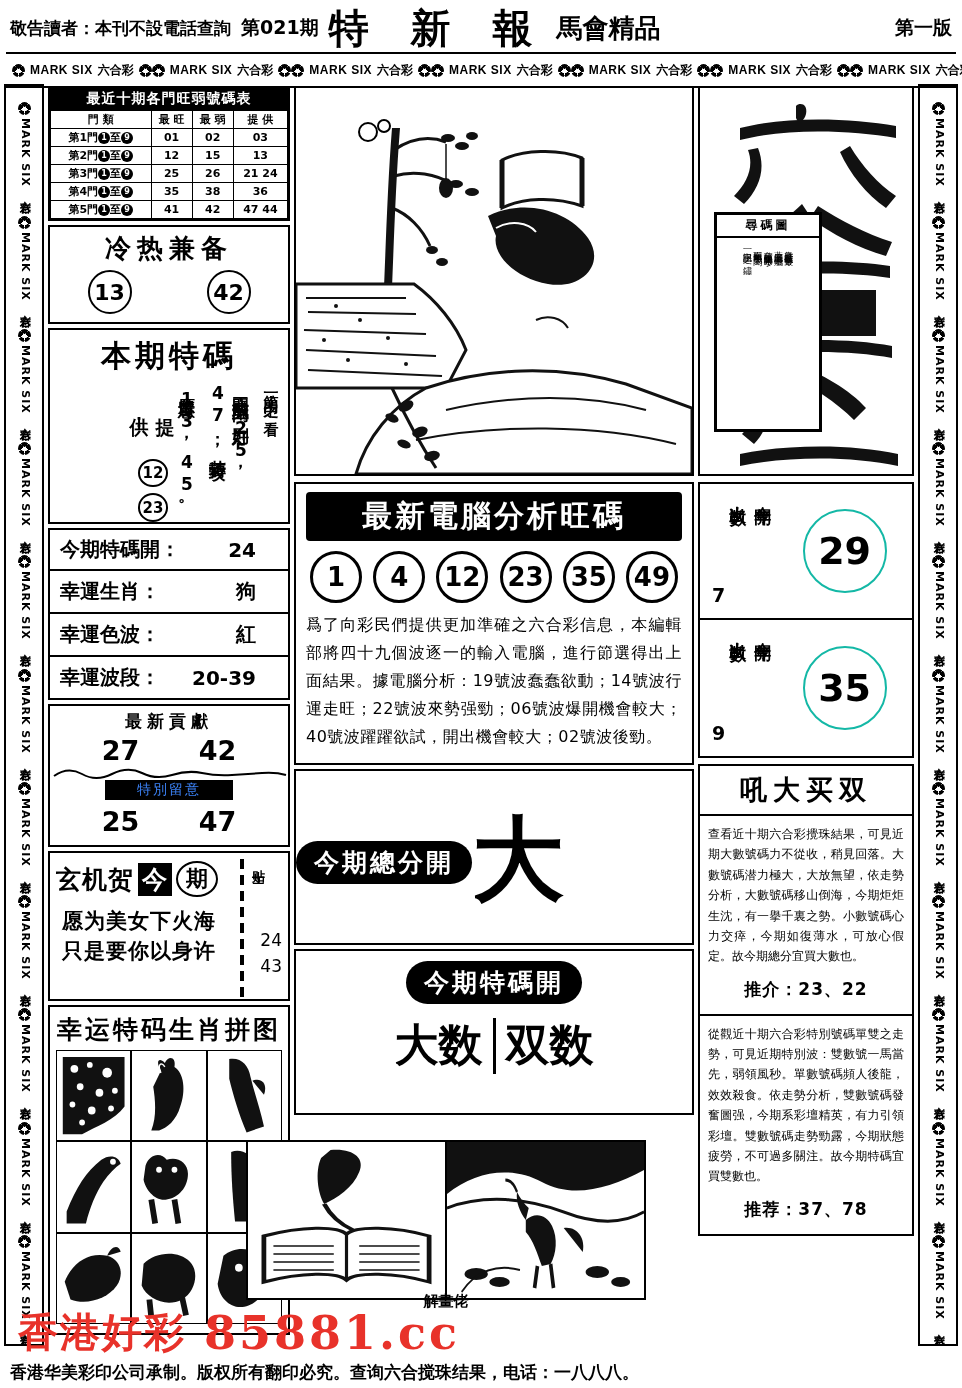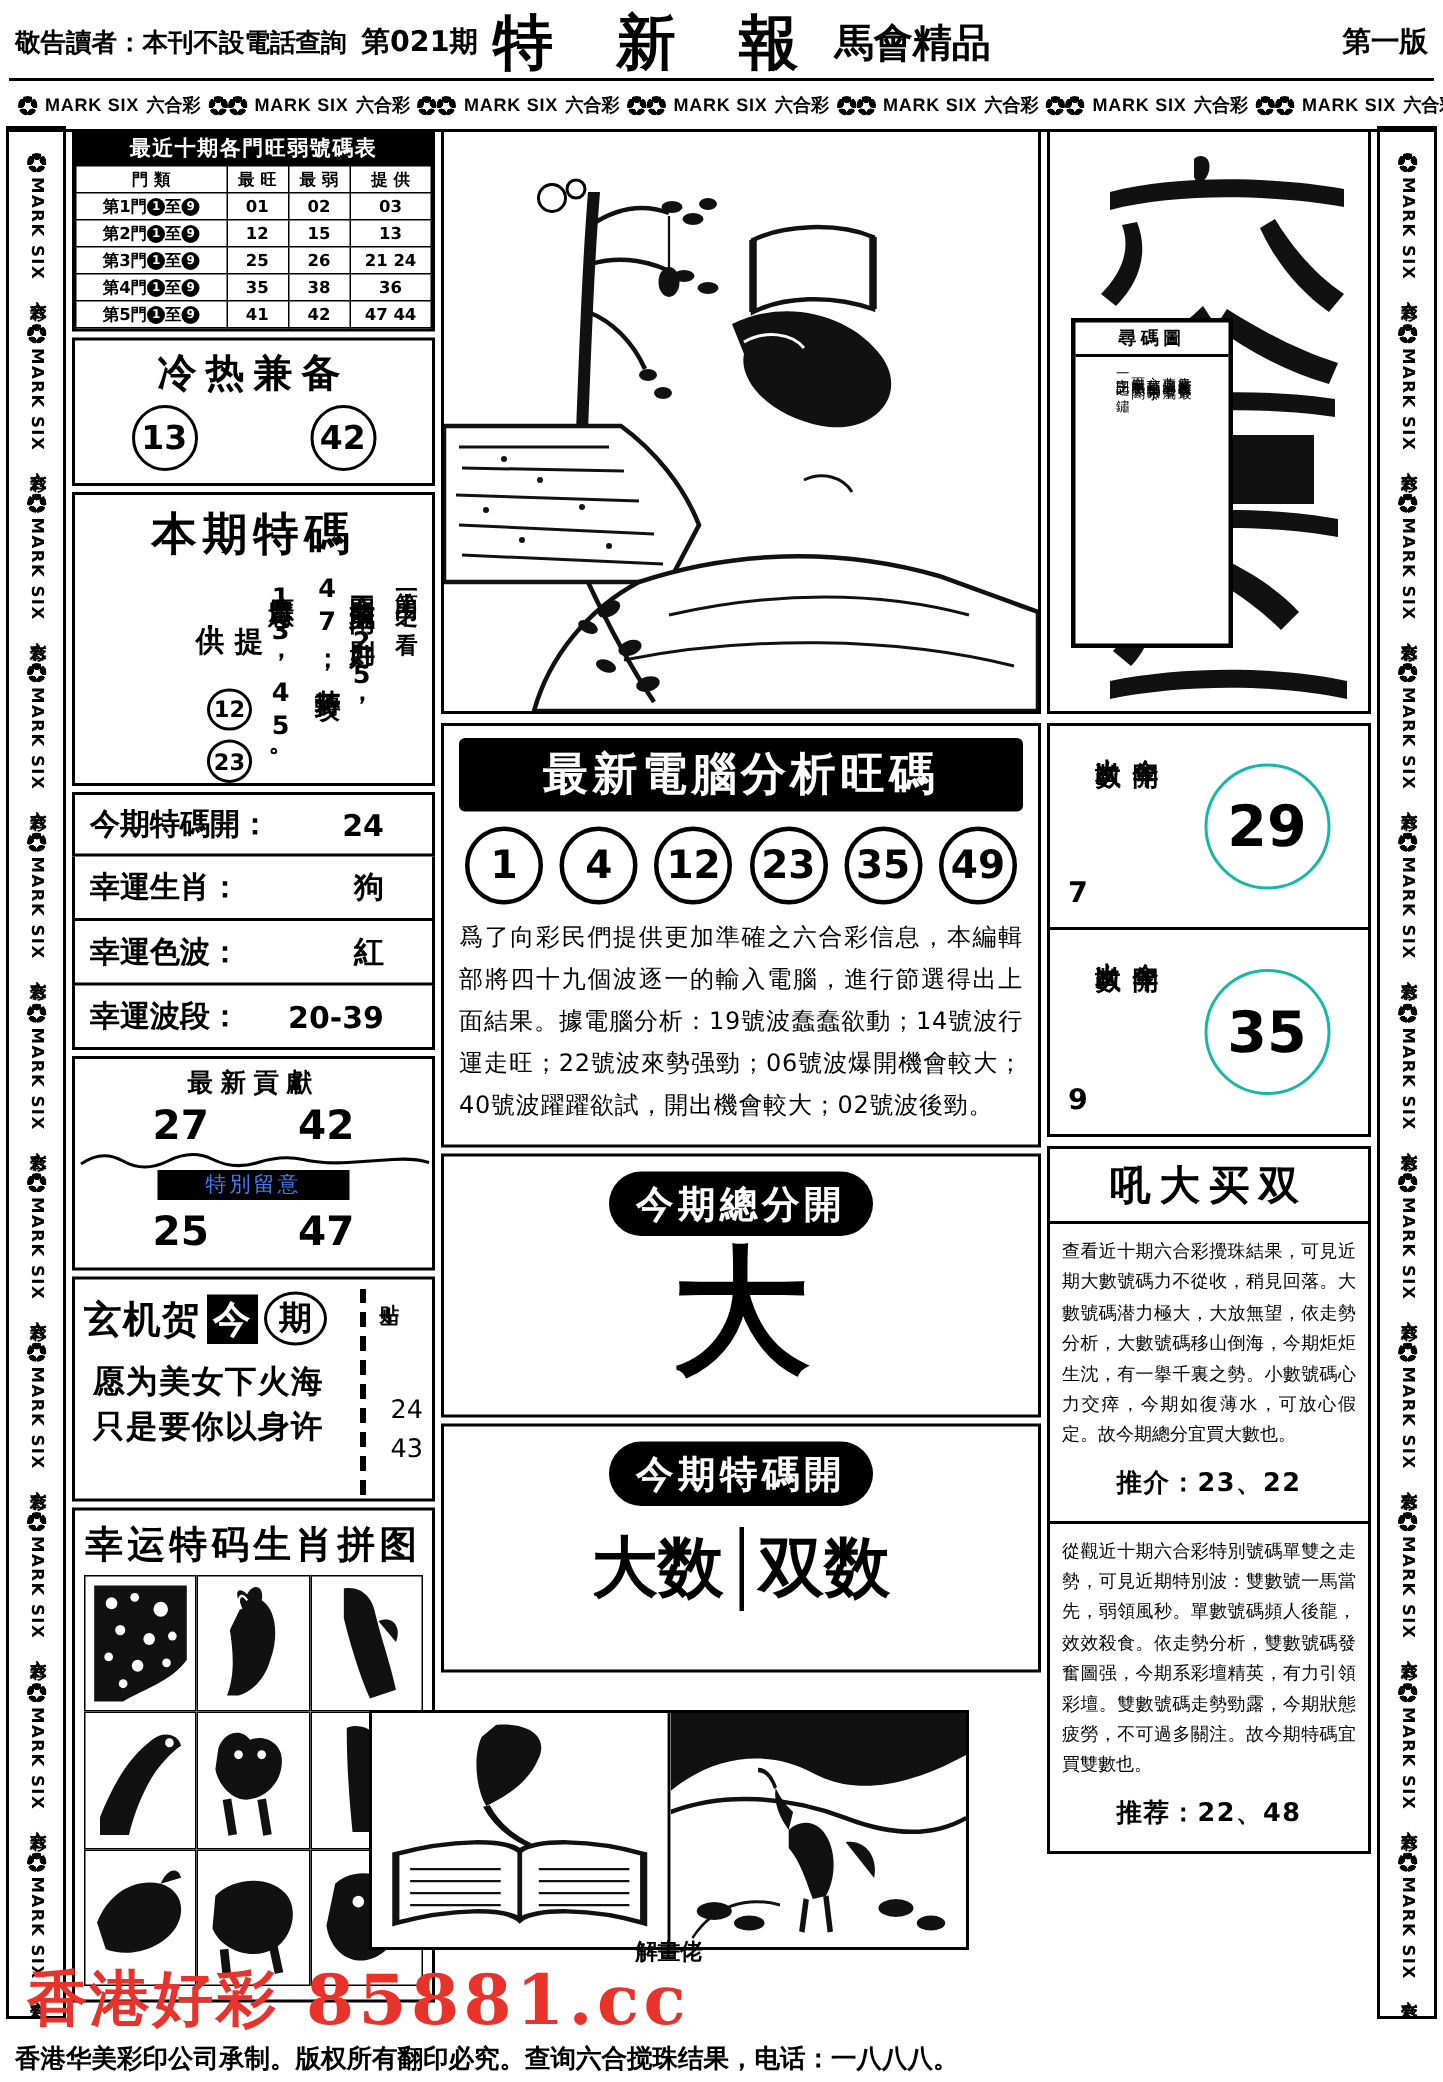--- a/index.html
+++ b/index.html
@@ -171,21 +171,21 @@
     border-radius:4px;
   }
   .ana-balls { display:flex; justify-content:space-between; padding:10px 4px 8px; }
   .ball {
     width:52px;height:52px;border:3px solid #000;border-radius:50%;
     display:flex;align-items:center;justify-content:center;font-size:26px;font-weight:bold;
   }
   .ana-text { font-size:16px; line-height:1.75; text-align:justify; letter-spacing:.5px; }
 
   
-  .score-box { margin-top:4px; height:176px; position:relative; display:flex; flex-direction:column; align-items:center; justify-content:flex-start;}
+  .score-box { margin-top:4px; height:176px; position:relative; display:flex; flex-direction:row; align-items:center; justify-content:flex-start;}
   .pill {
     background:#000; color:#fff; font-size:25px; font-weight:bold; letter-spacing:3px;
     padding:5px 18px; border-radius:24px; margin-top:10px; font-family:"DejaVu Serif",serif;
   }
   .huge { font-size:92px; font-weight:bold; line-height:1; font-family:"DejaVu Serif",serif; margin-top:4px;}
   .score-box2 { margin-top:4px; height:166px; position:relative; display:flex; flex-direction:column; align-items:center;}
   .pair { display:flex; align-items:center; gap:10px; margin-top:12px; font-size:44px; font-weight:bold; font-family:"DejaVu Serif",serif;}
   .vbar { width:3px; height:56px; background:#000; }
 
   
@@ -752,21 +752,21 @@
       </div>
 
       <div style="margin-top:6px;">
         <div class="rc-title" style="border-top-width:2px;">吼大买双</div>
         <div class="rc-para">
           <span>查看近十期六合彩攪珠結果，可見近期大數號碼力不從收，稍見回落。大數號碼潜力極大，大放無望，依走勢分析，大數號碼移山倒海，今期炬炬生沈，有一擧千裏之勢。小數號碼心力交瘁，今期如復薄水，可放心假定。故今期總分宜買大數也。</span>
           <div class="rc-rec">推介：23、22</div>
         </div>
         <div class="rc-para">
           <span>從觀近十期六合彩特別號碼單雙之走勢，可見近期特別波：雙數號一馬當先，弱領風秒。單數號碼頻人後龍，效效殺食。依走勢分析，雙數號碼發奮圖强，今期系彩壇精英，有力引領彩壇。雙數號碼走勢勁露，今期狀態疲勞，不可過多關注。故今期特碼宜買雙數也。</span>
-          <div class="rc-rec">推荐：22、48</div>
+          <div class="rc-rec">推荐：37、78</div>
         </div>
       </div>
     </div>
   </div>
 
   <div class="bottom-pics">
     <div class="bp-cell">
       <svg width="100%" height="100%" viewBox="0 0 124 156" preserveAspectRatio="none">
         <rect width="124" height="156" fill="#fff"></rect>
         <path d="M52 8 C66 6 74 16 70 30 C66 46 56 56 48 62 C44 52 42 30 46 16 Z" fill="#111"></path>

